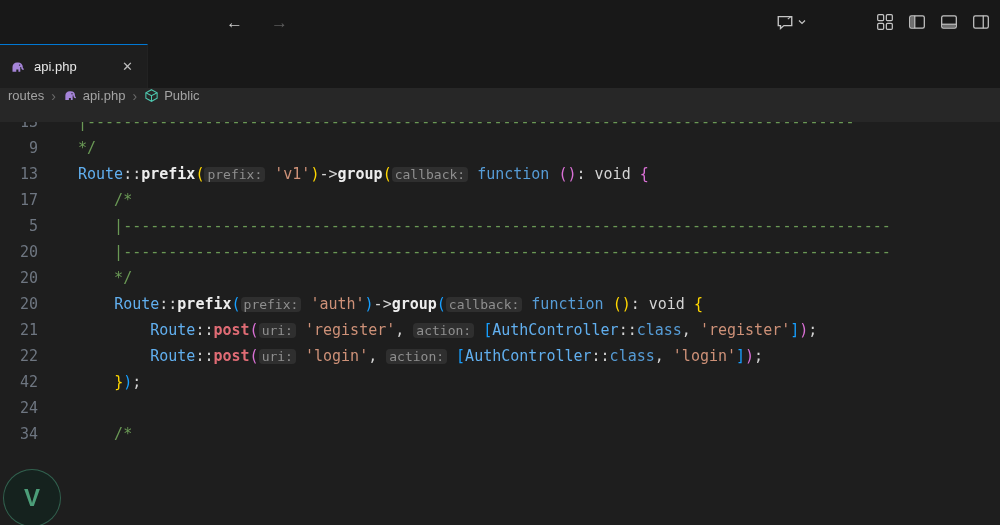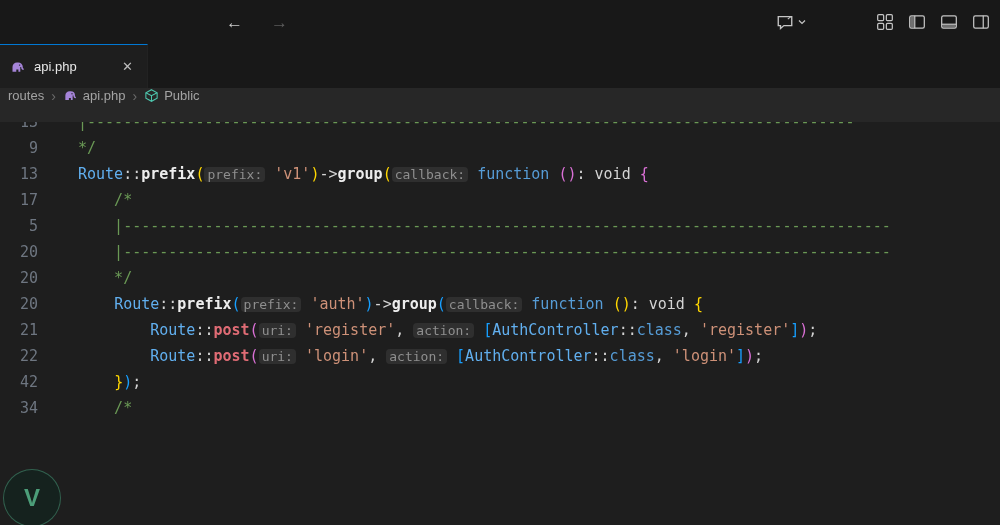--- a/index.html
+++ b/index.html
@@ -154,19 +154,20 @@
       <div class="line"><div class="gutter">9</div><div class="code"><span style="color: rgb(106, 153, 85);">*/</span></div></div>
       <div class="line"><div class="gutter">13</div><div class="code"><span style="color: rgb(97, 175, 239);">Route</span><span style="color: rgb(212, 212, 212);">::</span><span style="color: rgb(237, 237, 237); font-weight: bold;">prefix</span><span style="color: rgb(255, 215, 0);">(</span><span class="hint-chip" style="color: rgb(143, 143, 143);">prefix:</span><span style="color: rgb(212, 212, 212);"> </span><span style="color: rgb(206, 145, 120);">'v1'</span><span style="color: rgb(255, 215, 0);">)</span><span style="color: rgb(212, 212, 212);">-&gt;</span><span style="color: rgb(237, 237, 237); font-weight: bold;">group</span><span style="color: rgb(255, 215, 0);">(</span><span class="hint-chip" style="color: rgb(143, 143, 143);">callback:</span><span style="color: rgb(212, 212, 212);"> </span><span style="color: rgb(86, 156, 214);">function</span><span style="color: rgb(212, 212, 212);"> </span><span style="color: rgb(218, 112, 214);">(</span><span style="color: rgb(218, 112, 214);">)</span><span style="color: rgb(212, 212, 212);">:</span><span style="color: rgb(212, 212, 212);"> void </span><span style="color: rgb(218, 112, 214);">{</span></div></div>
       <div class="line"><div class="gutter">17</div><div class="code"><span style="color: rgb(106, 153, 85);">    /*</span></div></div>
       <div class="line"><div class="gutter">5</div><div class="code"><span style="color: rgb(106, 153, 85);">    |-------------------------------------------------------------------------------------</span></div></div>
       <div class="line"><div class="gutter">20</div><div class="code"><span style="color: rgb(106, 153, 85);">    |-------------------------------------------------------------------------------------</span></div></div>
       <div class="line"><div class="gutter">20</div><div class="code"><span style="color: rgb(106, 153, 85);">    */</span></div></div>
       <div class="line"><div class="gutter">20</div><div class="code"><span style="color: rgb(212, 212, 212);">    </span><span style="color: rgb(97, 175, 239);">Route</span><span style="color: rgb(212, 212, 212);">::</span><span style="color: rgb(237, 237, 237); font-weight: bold;">prefix</span><span style="color: rgb(23, 159, 255);">(</span><span class="hint-chip" style="color: rgb(143, 143, 143);">prefix:</span><span style="color: rgb(212, 212, 212);"> </span><span style="color: rgb(206, 145, 120);">'auth'</span><span style="color: rgb(23, 159, 255);">)</span><span style="color: rgb(212, 212, 212);">-&gt;</span><span style="color: rgb(237, 237, 237); font-weight: bold;">group</span><span style="color: rgb(23, 159, 255);">(</span><span class="hint-chip" style="color: rgb(143, 143, 143);">callback:</span><span style="color: rgb(212, 212, 212);"> </span><span style="color: rgb(86, 156, 214);">function</span><span style="color: rgb(212, 212, 212);"> </span><span style="color: rgb(255, 215, 0);">(</span><span style="color: rgb(255, 215, 0);">)</span><span style="color: rgb(212, 212, 212);">:</span><span style="color: rgb(212, 212, 212);"> void </span><span style="color: rgb(255, 215, 0);">{</span></div></div>
       <div class="line"><div class="gutter">21</div><div class="code"><span style="color: rgb(212, 212, 212);">        </span><span style="color: rgb(97, 175, 239);">Route</span><span style="color: rgb(212, 212, 212);">::</span><span style="color: rgb(224, 108, 117); font-weight: bold;">post</span><span style="color: rgb(218, 112, 214);">(</span><span class="hint-chip" style="color: rgb(143, 143, 143);">uri:</span><span style="color: rgb(212, 212, 212);"> </span><span style="color: rgb(206, 145, 120);">'register'</span><span style="color: rgb(212, 212, 212);">, </span><span class="hint-chip" style="color: rgb(143, 143, 143);">action:</span><span style="color: rgb(212, 212, 212);"> </span><span style="color: rgb(23, 159, 255);">[</span><span style="color: rgb(97, 175, 239);">AuthController</span><span style="color: rgb(212, 212, 212);">::</span><span style="color: rgb(86, 156, 214);">class</span><span style="color: rgb(212, 212, 212);">, </span><span style="color: rgb(206, 145, 120);">'register'</span><span style="color: rgb(23, 159, 255);">]</span><span style="color: rgb(218, 112, 214);">)</span><span style="color: rgb(212, 212, 212);">;</span></div></div>
       <div class="line"><div class="gutter">22</div><div class="code"><span style="color: rgb(212, 212, 212);">        </span><span style="color: rgb(97, 175, 239);">Route</span><span style="color: rgb(212, 212, 212);">::</span><span style="color: rgb(224, 108, 117); font-weight: bold;">post</span><span style="color: rgb(218, 112, 214);">(</span><span class="hint-chip" style="color: rgb(143, 143, 143);">uri:</span><span style="color: rgb(212, 212, 212);"> </span><span style="color: rgb(206, 145, 120);">'login'</span><span style="color: rgb(212, 212, 212);">, </span><span class="hint-chip" style="color: rgb(143, 143, 143);">action:</span><span style="color: rgb(212, 212, 212);"> </span><span style="color: rgb(23, 159, 255);">[</span><span style="color: rgb(97, 175, 239);">AuthController</span><span style="color: rgb(212, 212, 212);">::</span><span style="color: rgb(86, 156, 214);">class</span><span style="color: rgb(212, 212, 212);">, </span><span style="color: rgb(206, 145, 120);">'login'</span><span style="color: rgb(23, 159, 255);">]</span><span style="color: rgb(218, 112, 214);">)</span><span style="color: rgb(212, 212, 212);">;</span></div></div>
       <div class="line"><div class="gutter">42</div><div class="code"><span style="color: rgb(212, 212, 212);">    </span><span style="color: rgb(255, 215, 0);">}</span><span style="color: rgb(23, 159, 255);">)</span><span style="color: rgb(212, 212, 212);">;</span></div></div>
+      <div class="line"><div class="gutter">24</div><div class="code"></div></div>
       <div class="line"><div class="gutter">34</div><div class="code"><span style="color: rgb(106, 153, 85);">    /*</span></div></div>
     </div>
 </div>
 
 <div class="overlay-badge">
   <span>V</span>
 </div>
 
 </body></html>

